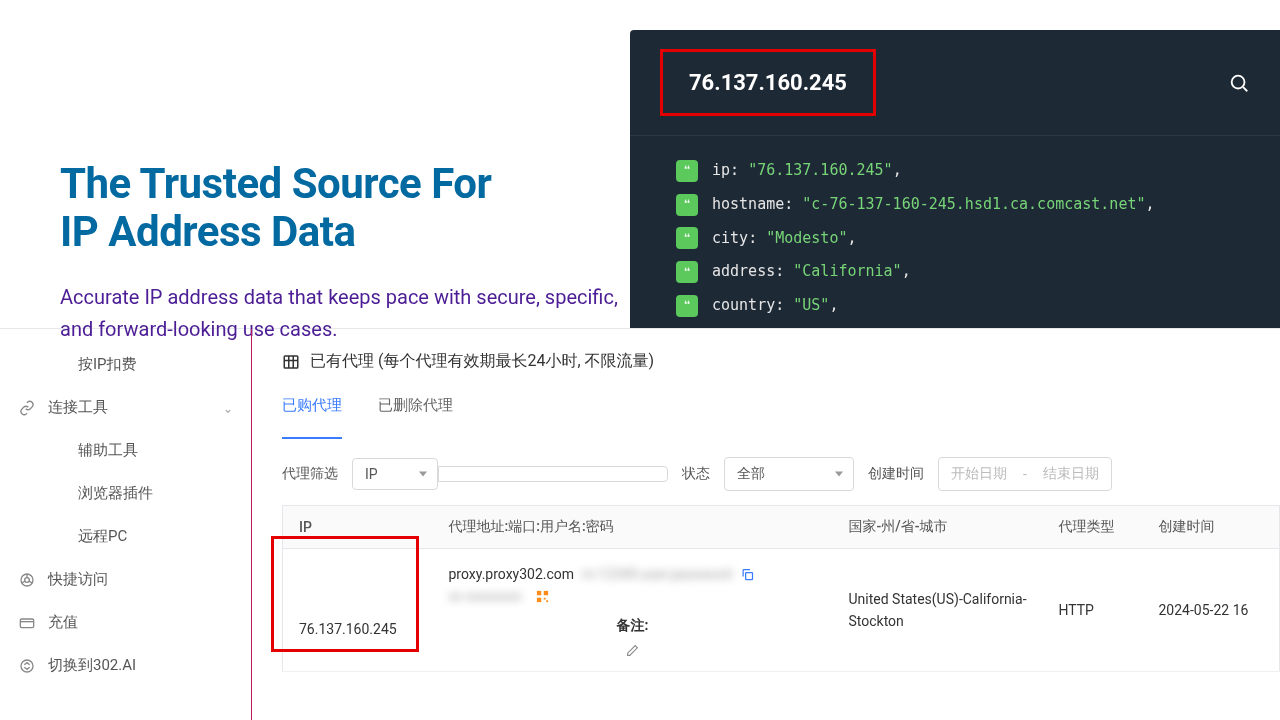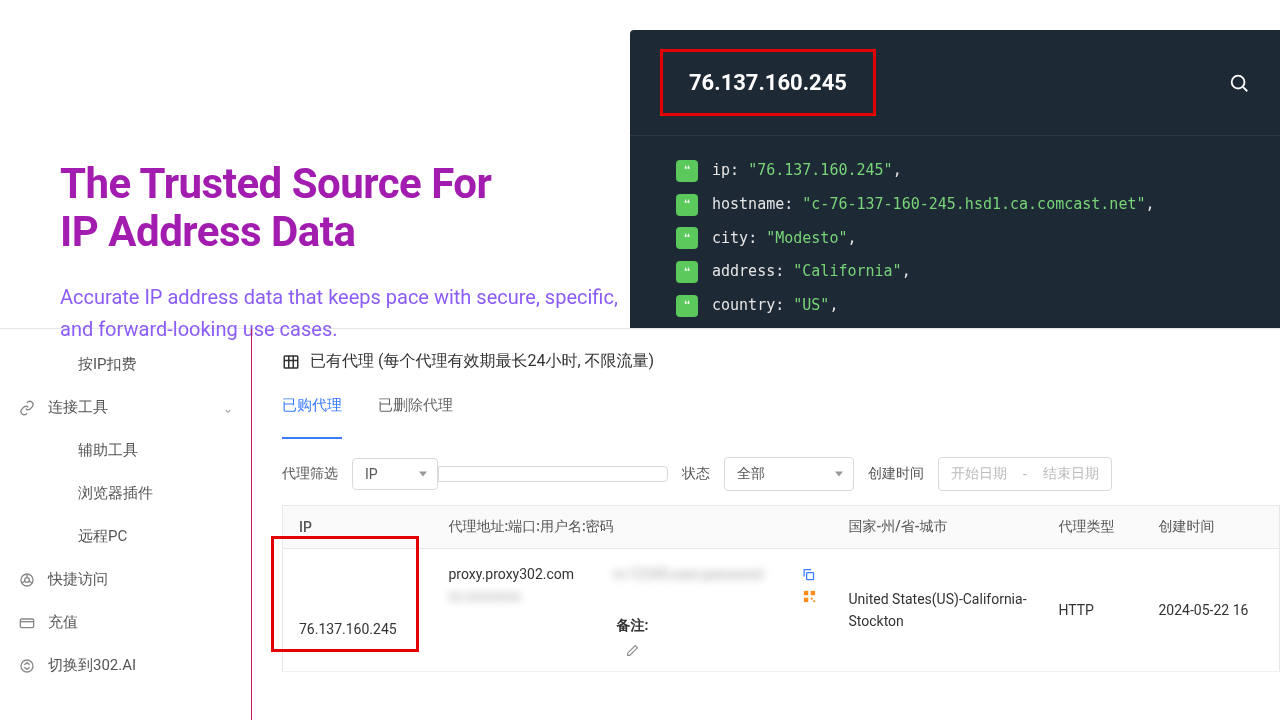--- a/index.html
+++ b/index.html
@@ -1,22 +1,22 @@
 <!DOCTYPE html>
 <html><head>
 <meta charset="utf-8">
 <style>
 * { margin: 0; padding: 0; box-sizing: border-box; }
 body { font-family: -apple-system, BlinkMacSystemFont, "Segoe UI", Roboto, sans-serif; background: #fff; width: 1280px; height: 720px; overflow: hidden; position: relative; }
 
 
 .top-section { display: flex; height: 328px; }
 .hero { flex: 0 0 630px; padding: 160px 0 0 60px; }
-.hero-title { font-size: 42px; font-weight: 700; color: #a21caf; line-height: 1.15; margin-bottom: 24px; letter-spacing: -0.5px; }
-.hero-sub { font-size: 20px; color: #8b5cf6; line-height: 1.6; }
+.hero-title { font-size: 42px; font-weight: 700; color: #0369a1; line-height: 1.15; margin-bottom: 24px; letter-spacing: -0.5px; }
+.hero-sub { font-size: 20px; color: #4c1d95; line-height: 1.6; }
 
 .code-panel { flex: 1; background: #1e2936; color: #fff; margin-top: 30px; position: relative; padding: 0; border-radius: 4px 0 0 0; }
 .code-search-row { display: flex; align-items: center; height: 106px; padding: 0 30px; border-bottom: 1px solid rgba(255,255,255,0.08); }
 .code-ip-box { border: 3px solid #e40000; padding: 18px 26px; }
 .code-ip-text { font-size: 22px; font-weight: 700; color: #fff; }
 .code-search-icon { margin-left: auto; color: #fff; font-size: 22px; cursor: pointer; }
 .code-lines { padding: 18px 30px 0 46px; font-family: "SFMono-Regular", Consolas, monospace; font-size: 15px; line-height: 2.25; }
 .code-line { display: flex; align-items: center; gap: 14px; }
 .quote-badge { background: #5cc95c; color: #fff; width: 22px; height: 22px; border-radius: 4px; display: inline-flex; align-items: center; justify-content: center; font-size: 13px; font-weight: 700; }
 .code-key { color: #e6e6e6; }
@@ -48,21 +48,21 @@
 .select.wide { min-width: 130px; }
 .date-range { border: 1px solid #d9d9d9; border-radius: 4px; padding: 7px 12px; display: flex; gap: 16px; align-items: center; color: #bbb; }
 .date-sep { color: #bbb; }
 .filter-input { border: 1px solid #d9d9d9; border-radius: 0 4px 4px 0; padding: 7px 12px; min-width: 230px; margin-left: -14px; }
 
 .ptable { width: 100%; border: 1px solid #e5e7eb; border-collapse: collapse; font-size: 14px; }
 .ptable th { text-align: left; padding: 12px 16px; color: #555; font-weight: 500; border-bottom: 1px solid #e5e7eb; background: #fafafa; }
 .ptable td { padding: 14px 16px; color: #333; vertical-align: middle; border-bottom: 1px solid #f0f0f0; line-height: 1.6; }
 .ip-cell-wrap { position: relative; }
 .ip-highlight-box { position: absolute; border: 3px solid #e40000; top: -44px; bottom: -12px; left: -28px; right: -2px; pointer-events: none; }
-.proxy-addr { display: flex; align-items: center; gap: 8px; color: #333; justify-content: space-between; }
+.proxy-addr { display: flex; align-items: center; gap: 8px; color: #333; }
 .blur { color: transparent; text-shadow: 0 0 8px rgba(0,0,0,0.4); user-select: none; }
 .copy-icon { color: #3a7cff; cursor: pointer; }
 .qr-icon { color: #ff8c1a; cursor: pointer; margin-left: 6px; }
 .remark-row { display: flex; align-items: center; gap: 8px; color: #333; margin-top: 6px; flex-direction: column; }
 .edit-icon { color: #888; cursor: pointer; font-size: 13px; }
 
 svg { display: block; }
 </style>
 </head>
 <body>

